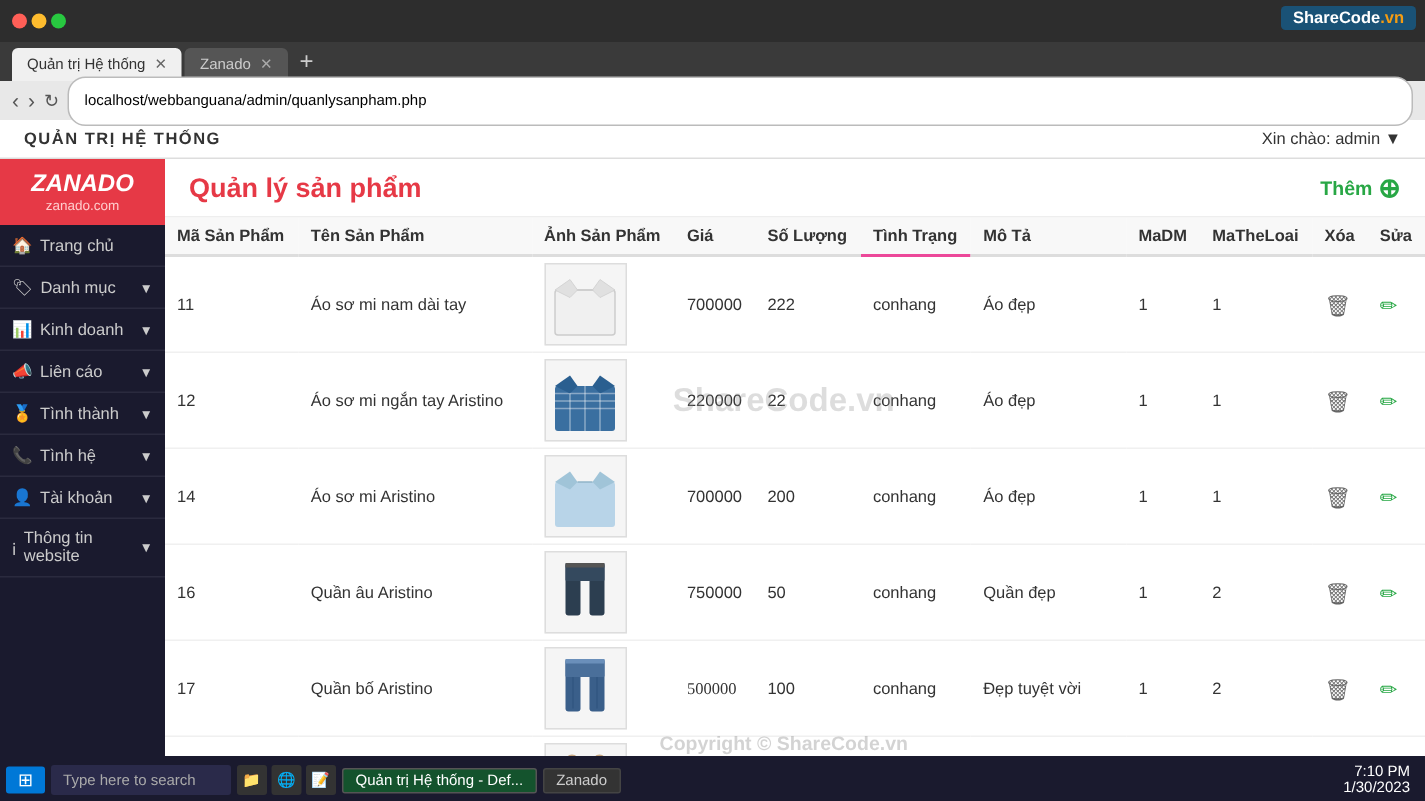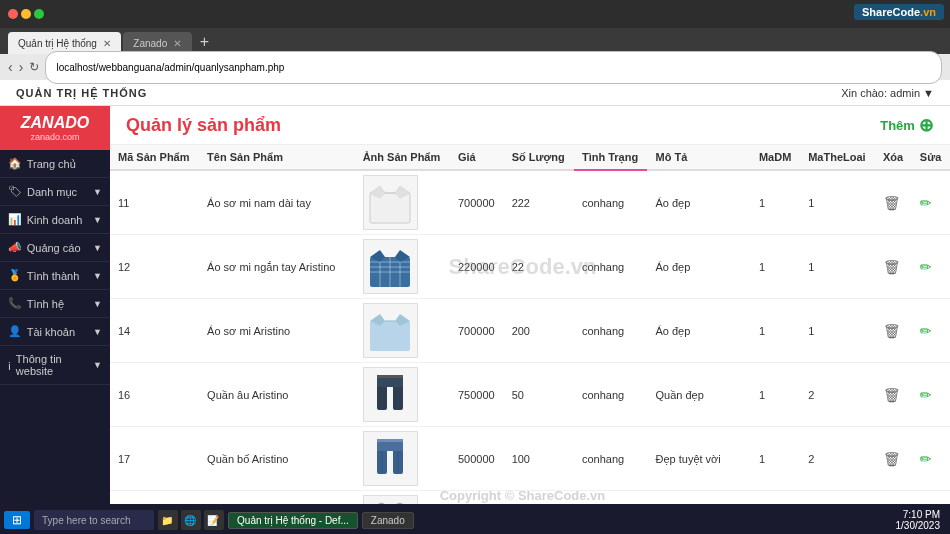--- a/index.html
+++ b/index.html
@@ -61,21 +61,21 @@
         <span>Danh mục</span>
         <span style="margin-left:auto;font-size:9px;">▼</span>
       </div>
       <div style="display:flex;align-items:center;gap:5px;padding:7px 8px;font-size:11px;color:#ccc;cursor:pointer;border-bottom:1px solid #2a2a3e;">
         <span>📊</span>
         <span>Kinh doanh</span>
         <span style="margin-left:auto;font-size:9px;">▼</span>
       </div>
       <div style="display:flex;align-items:center;gap:5px;padding:7px 8px;font-size:11px;color:#ccc;cursor:pointer;border-bottom:1px solid #2a2a3e;">
         <span>📣</span>
-        <span>Quảng cáo</span>
+        <span>Liên cáo</span>
         <span style="margin-left:auto;font-size:9px;">▼</span>
       </div>
       <div style="display:flex;align-items:center;gap:5px;padding:7px 8px;font-size:11px;color:#ccc;cursor:pointer;border-bottom:1px solid #2a2a3e;">
         <span>🏅</span>
         <span>Tình thành</span>
         <span style="margin-left:auto;font-size:9px;">▼</span>
       </div>
       <div style="display:flex;align-items:center;gap:5px;padding:7px 8px;font-size:11px;color:#ccc;cursor:pointer;border-bottom:1px solid #2a2a3e;">
         <span>📞</span>
         <span>Tình hệ</span>
@@ -244,21 +244,21 @@
                 <svg viewBox="0 0 50 50" width="50" height="50">
                   <rect x="12" y="5" width="10" height="35" rx="2" fill="#3a5f8a"></rect>
                   <rect x="28" y="5" width="10" height="35" rx="2" fill="#3a5f8a"></rect>
                   <rect x="12" y="5" width="26" height="12" rx="1" fill="#4a6f9a"></rect>
                   <rect x="12" y="5" width="26" height="3" fill="#6a8fba"></rect>
                   <line x1="17" y1="17" x2="17" y2="38" stroke="#2a4f7a" stroke-width="0.5"></line>
                   <line x1="33" y1="17" x2="33" y2="38" stroke="#2a4f7a" stroke-width="0.5"></line>
                 </svg>
               </div>
             </td>
-            <td style="padding:4px 8px;border-bottom:1px solid #f0f0f0;vertical-align:middle;color:#333;">500000</td>
+            <td style="padding:4px 8px;border-bottom:1px solid #f0f0f0;vertical-align:middle;color:#333;font-family:Liberation Serif, serif;">500000</td>
             <td style="padding:4px 8px;border-bottom:1px solid #f0f0f0;vertical-align:middle;color:#333;">100</td>
             <td style="padding:4px 8px;border-bottom:1px solid #f0f0f0;vertical-align:middle;color:#333;">conhang</td>
             <td style="padding:4px 8px;border-bottom:1px solid #f0f0f0;vertical-align:middle;color:#333;">Đẹp tuyệt vời</td>
             <td style="padding:4px 8px;border-bottom:1px solid #f0f0f0;vertical-align:middle;color:#333;">1</td>
             <td style="padding:4px 8px;border-bottom:1px solid #f0f0f0;vertical-align:middle;color:#333;">2</td>
             <td style="padding:4px 8px;border-bottom:1px solid #f0f0f0;vertical-align:middle;">
               <button style="color:#666;cursor:pointer;font-size:14px;background:none;border:none;">🗑</button>
             </td>
             <td style="padding:4px 8px;border-bottom:1px solid #f0f0f0;vertical-align:middle;">
               <button style="color:#28a745;cursor:pointer;font-size:14px;background:none;border:none;">✏</button>

